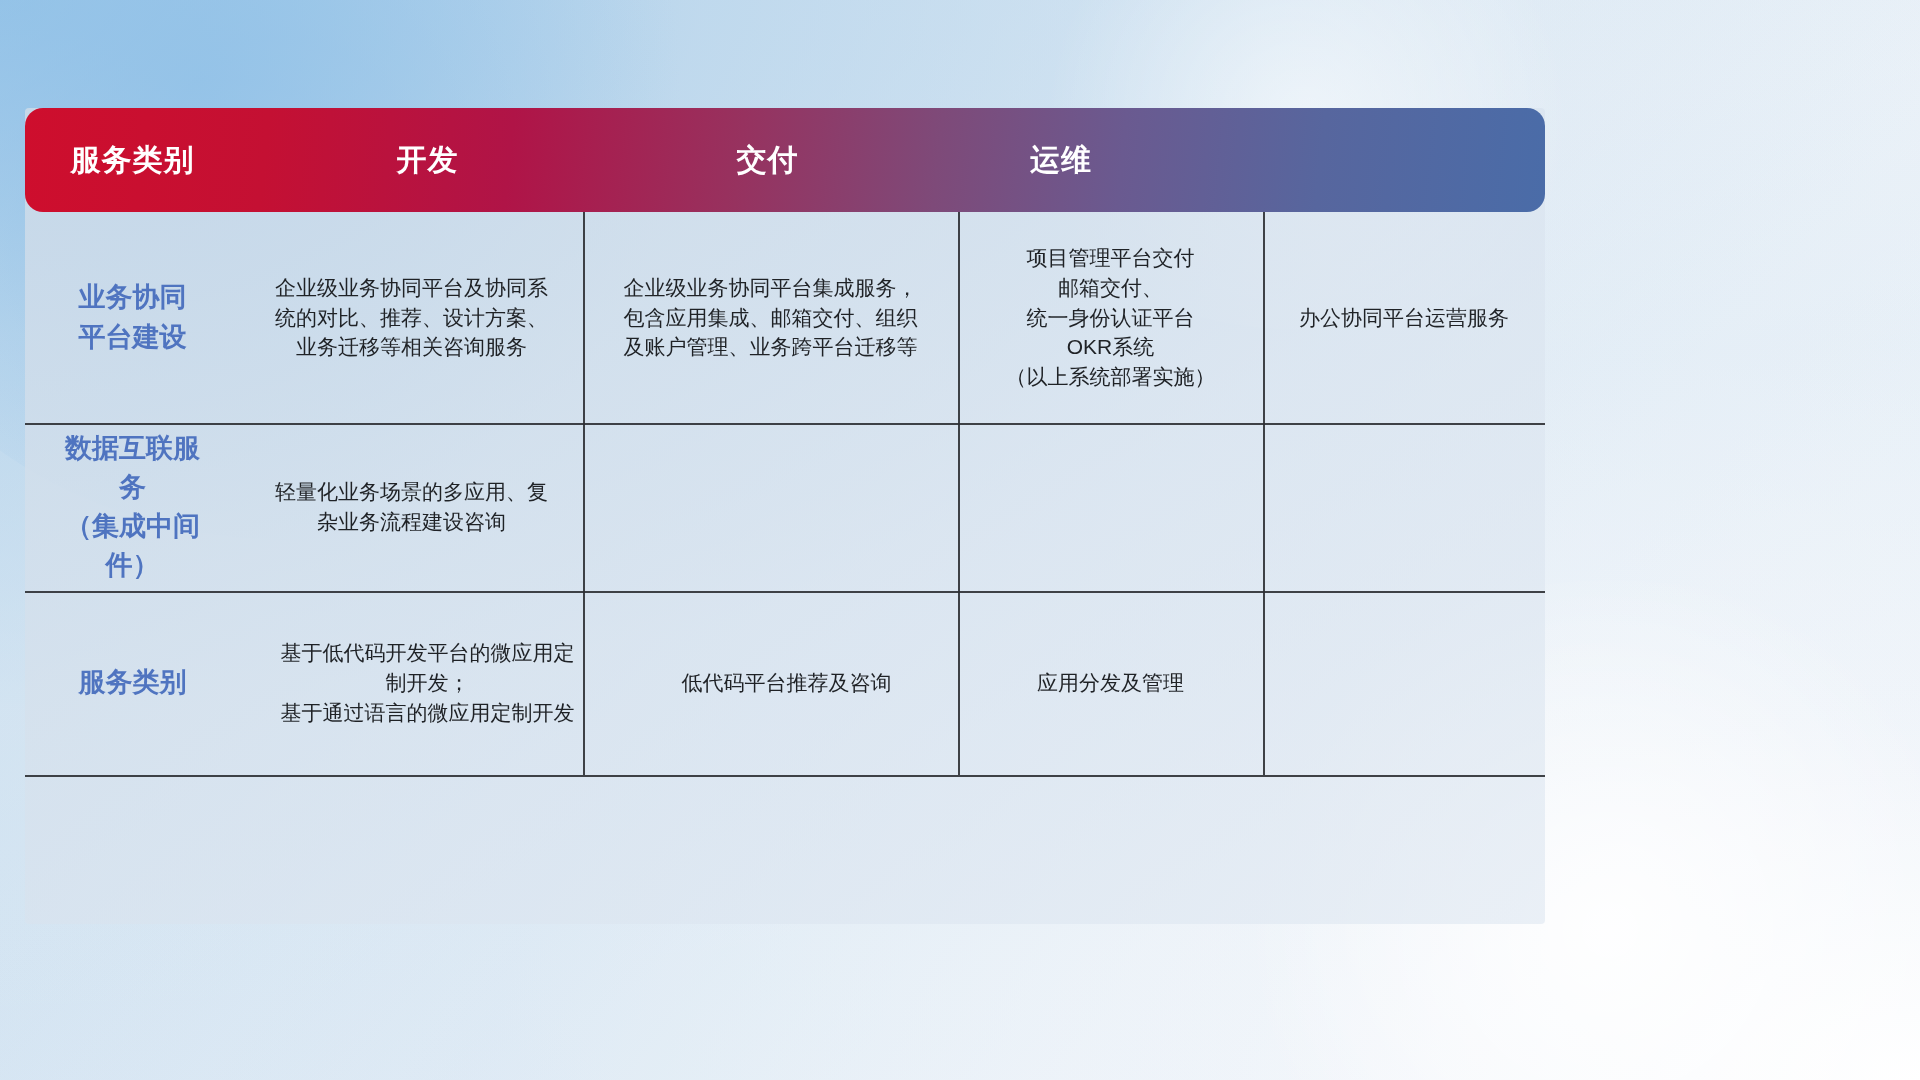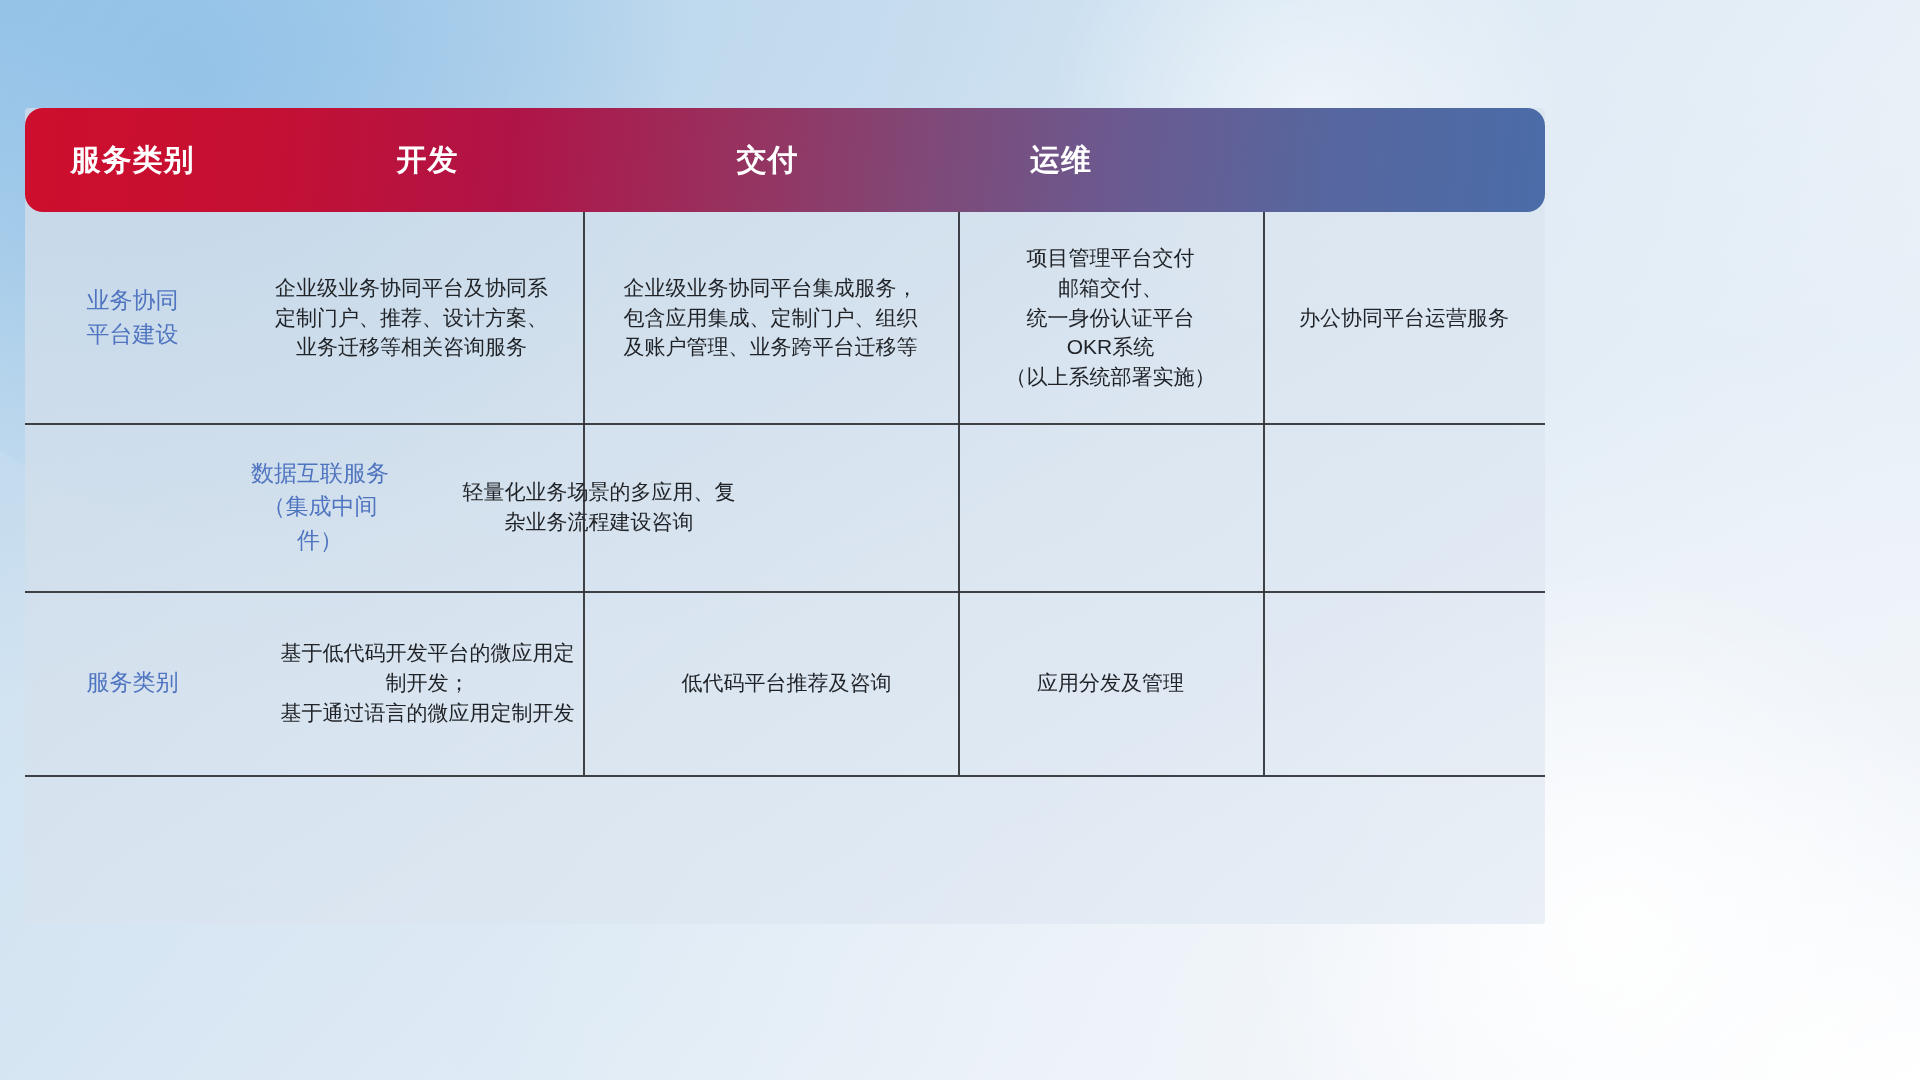--- a/index.html
+++ b/index.html
@@ -67,21 +67,21 @@
     position: absolute;
     left: 0; top: 104px;
     width: 1520px; height: 563px;
   }
   .data-row {
     display: flex;
     width: 100%;
     position: relative;
   }
   .row-1 { height: 211px; }
-  .row-2 { height: 168px; justify-content: center; }
+  .row-2 { height: 168px; }
   .row-3 { height: 184px; }
 
   .hdiv {
     position: absolute;
     left: 0; width: 1520px;
     height: 2px;
     background: #2c2f33;
     opacity: 0.9;
   }
   .hdiv.d1 { top: 211px; }
@@ -112,22 +112,22 @@
     white-space: pre-line;
   }
   .c-label  { width: 215px; }
   .c-consult{ width: 343px; }
   .c-dev    { width: 375px; }
   .c-deliver{ width: 305px; }
   .c-ops    { width: 282px; }
 
   .cell.rowlabel {
     color: #4f74c0;
-    font-weight: normal;
-    font-size: 23px;
+    font-weight: bold;
+    font-size: 27px;
     line-height: 1.45;
   }
 </style>
 </head>
 <body>
 
 <div class="bg-bloom-a"></div>
 <div class="bg-bloom-b"></div>
 <div class="bg-bloom-c"></div>
 
@@ -139,24 +139,24 @@
     <div class="header-cell c-deliver">交付</div>
     <div class="header-cell c-ops">运维</div>
   </div>
 
   <div class="body-grid">
 
     <div class="data-row row-1">
       <div class="cell rowlabel c-label">业务协同
 平台建设</div>
       <div class="cell c-consult">企业级业务协同平台及协同系
-定制门户、推荐、设计方案、
+统的对比、推荐、设计方案、
 业务迁移等相关咨询服务</div>
       <div class="cell c-dev">企业级业务协同平台集成服务，
-包含应用集成、定制门户、组织
+包含应用集成、邮箱交付、组织
 及账户管理、业务跨平台迁移等</div>
       <div class="cell c-deliver">项目管理平台交付
 邮箱交付、
 统一身份认证平台
 OKR系统
 （以上系统部署实施）</div>
       <div class="cell c-ops">办公协同平台运营服务</div>
     </div>
 
     <div class="data-row row-2">

